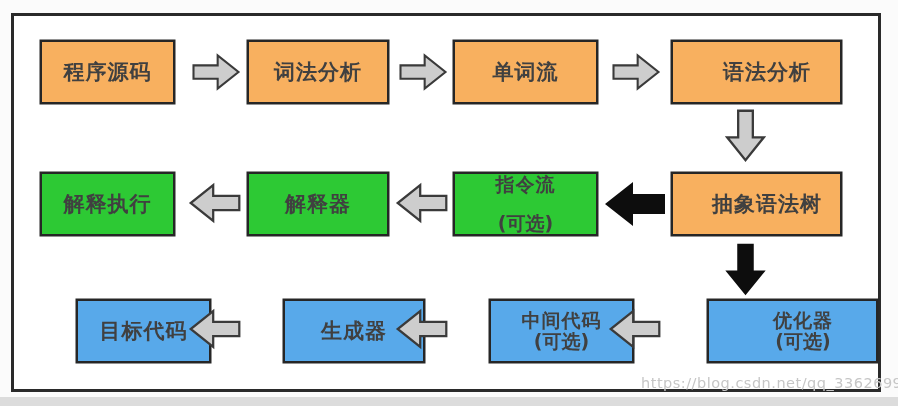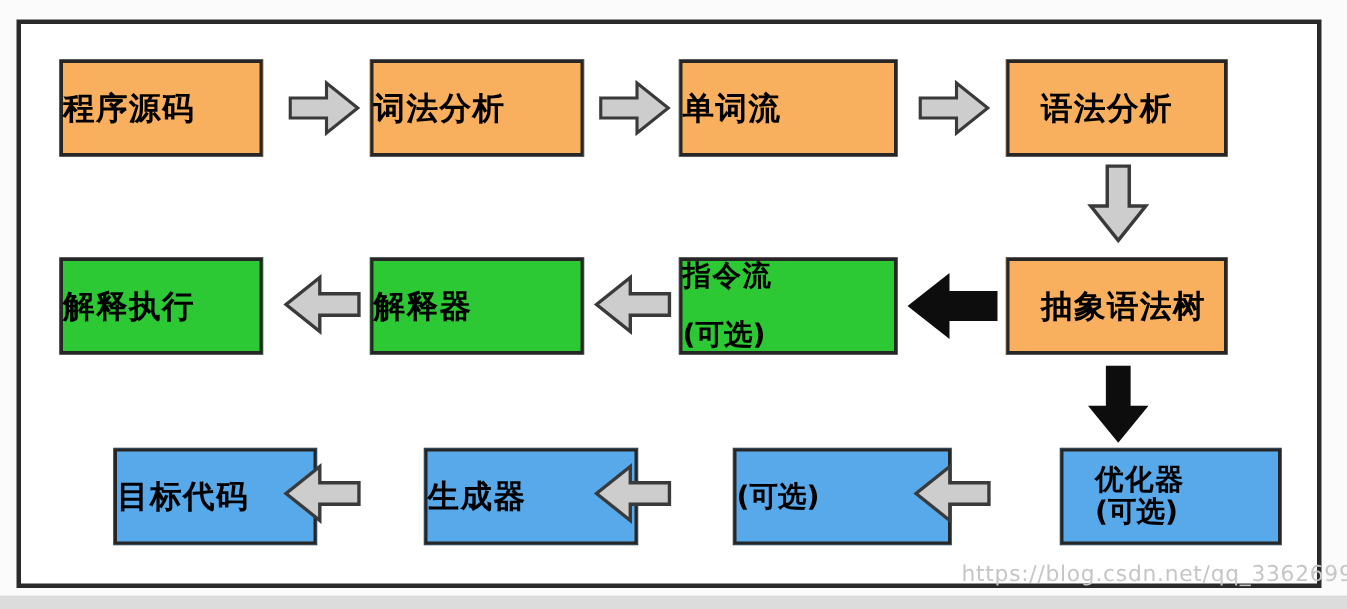--- a/index.html
+++ b/index.html
@@ -15,35 +15,35 @@
     background:#dcdcdc;
   }
   .frame {
     position:absolute; left:11px; top:13px; width:870px; height:379px;
     border:3px solid #2a2a2a; background:#ffffff;
   }
   .canvas { position:absolute; left:0; top:0; width:898px; height:406px; }
   .node {
     position:absolute; height:64px;
     border:2.5px solid #262626;
-    display:flex; flex-direction:column; justify-content:center;
-    font-weight:bold; color:#000000;
+    display:flex; flex-direction:column; align-items:center; justify-content:center;
+    font-weight:bold; color:#404040;
     box-shadow:0 0 0 0.5px #262626;
   }
   .node .label { font-size:21px; line-height:1.15; letter-spacing:1px; }
   .node .sub   { font-size:19px; line-height:1.1; }
   .node .sub:empty { display:none; }
   .node.twolines .label { font-size:19px; }
   .arrow { position:absolute; }
   .arrow svg { display:block; width:100%; height:100%; }
   
   .c1 { left:40px;  width:135px; }
   .c2 { left:247px; width:142px; }
   .c3 { left:453px; width:145px; }
-  .c4 { left:671px; width:147px;padding-left:21px; }
+  .c4 { left:671px; width:171px;padding-left:21px; }
   
   .r1 { top:40px; }
   .r2 { top:172px; }
   .r3 { top:299px;margin-left:36px; }
   .watermark {
     position:absolute; left:641px; top:375px;
     font-size:14.5px; color:#c6c6c6; letter-spacing:0.5px;
     white-space:nowrap;
   }
 </style>
@@ -91,20 +91,21 @@
 
   <div class="node c1 r3" style="background-color: rgb(88, 169, 234);">
     <div class="label">目标代码</div>
 
   </div>
   <div class="node c2 r3" style="background-color: rgb(88, 169, 234);">
     <div class="label">生成器</div>
 
   </div>
   <div class="node c3 r3 twolines" style="background-color: rgb(88, 169, 234);">
+    <div class="label">中间代码</div>
     <div class="sub">(可选)</div>
   </div>
   <div class="node c4 r3 twolines" style="background-color: rgb(88, 169, 234);">
     <div class="label">优化器</div>
     <div class="sub">(可选)</div>
   </div>
 
   <div class="arrow" style="left:191px;top:49px;width:50px;height:46px">
     <svg viewBox="0 0 60 50">
         <polygon points="3,17 32,17 32,5 57,25 32,45 32,33 3,33" stroke="#3a3a3a" stroke-width="2.5" fill="#CDCDCD"></polygon>

